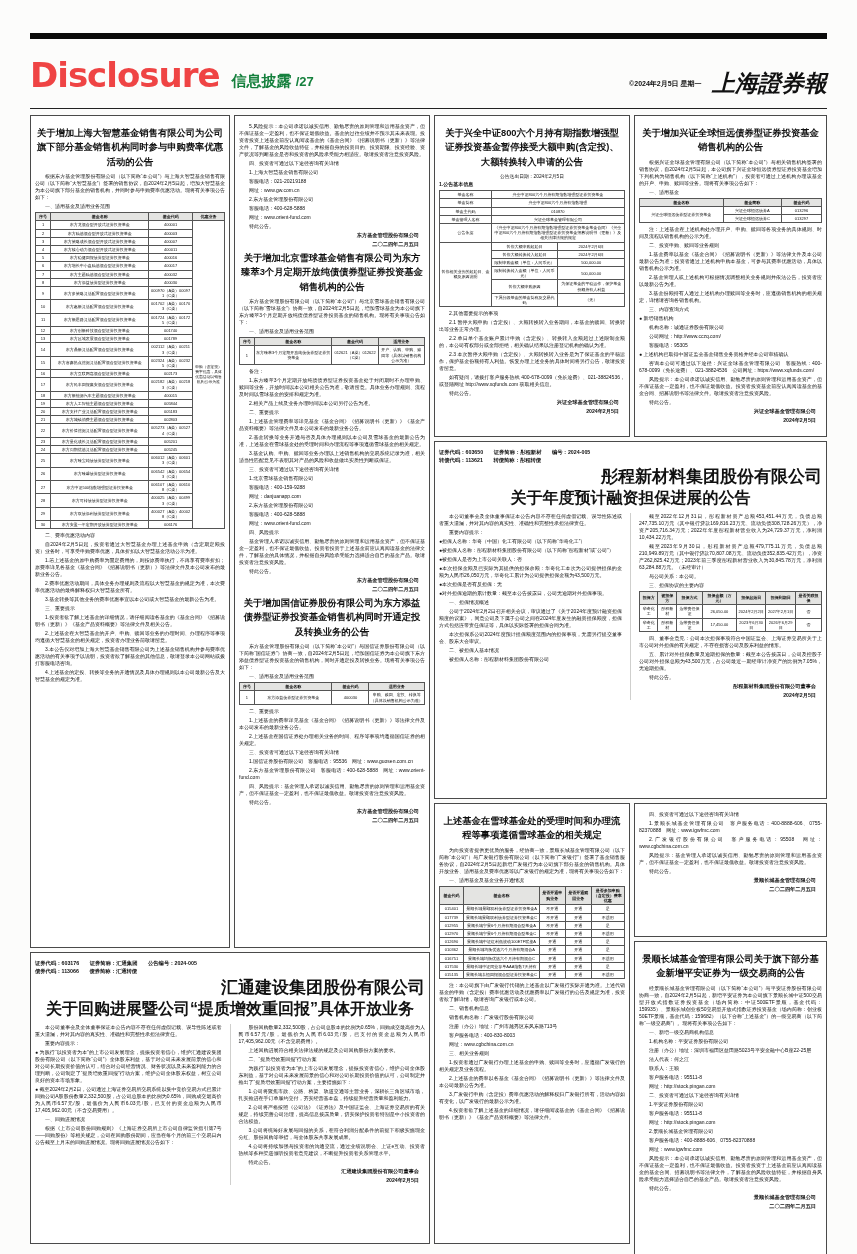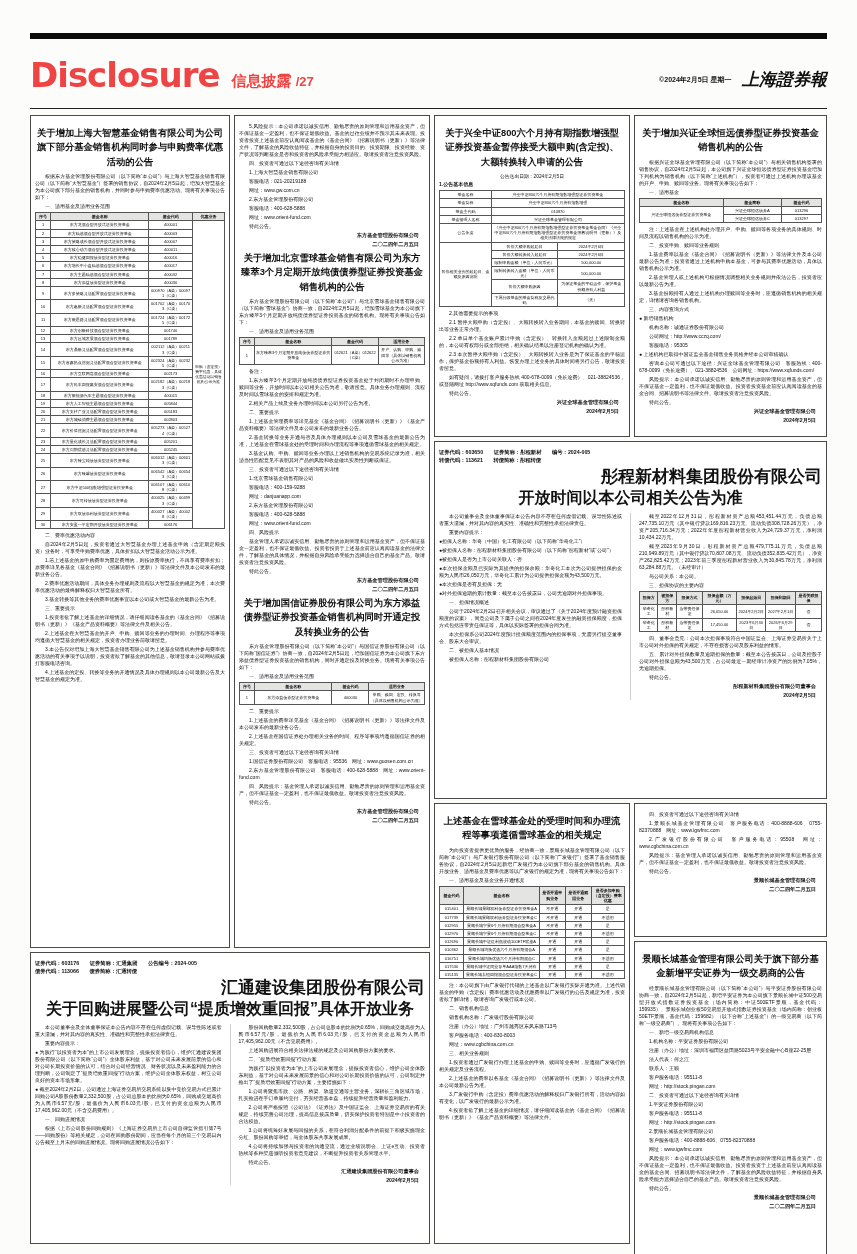--- a/index.html
+++ b/index.html
@@ -3,26 +3,26 @@
 <meta charset="utf-8">
 <style>
   html,body{margin:0;padding:0;background:#efefed;}
   .page{position:relative;width:857px;height:1254px;margin:0 auto;background:#fcfcfb;overflow:hidden;
         font-family:"Liberation Sans","DejaVu Sans",sans-serif;color:#111;}
   
   .topbar{position:absolute;left:30px;top:33px;width:797px;height:6px;background:#0a0a0a;}
   .hdr{position:absolute;left:30px;top:44px;width:797px;height:62px;}
   .brand{font-family:"DejaVu Sans",sans-serif;font-weight:bold;font-size:34px;letter-spacing:-1px;
          color:#ef4444;line-height:62px;float:left;}
-  .section-title{float:left;font-weight:bold;font-size:15px;color:#ef4444;margin:28px 0 0 12px;}
+  .section-title{float:left;font-weight:bold;font-size:15px;color:#15803d;margin:28px 0 0 12px;}
   .pageno{font-weight:bold;font-size:13px;}
   .hdr-right{float:right;margin-top:24px;text-align:right;}
   .pub-date{display:inline-block;font-size:7px;font-weight:bold;vertical-align:middle;margin-right:6px;}
   .masthead{display:inline-block;font-family:"DejaVu Serif","Liberation Serif",serif;font-style:italic;
-            font-weight:bold;font-size:17px;vertical-align:middle;}
+            font-weight:bold;font-size:23px;vertical-align:middle;}
   .hdr-rule{position:absolute;left:30px;top:108px;width:797px;height:1px;background:#222;}
   
   .box{position:absolute;border:1px solid #4a4a4a;background:#fff;overflow:hidden;padding:7px 4px;box-sizing:border-box;}
   .h-big{font-weight:bold;text-align:center;font-size:9.3px;line-height:1.55;margin:3px 2px 4px;}
   .h-co{font-weight:bold;text-align:right;font-size:17px;line-height:1.3;margin:1px 0 0;}
   .h-co2{font-weight:bold;text-align:center;font-size:16px;line-height:1.3;margin:0 0 4px;}
   .meta{font-size:5.3px;font-weight:bold;line-height:1.5;}
   .subdate{text-align:center;font-size:4.8px;margin:0 0 2px;}
   .p{font-size:5px;line-height:1.4;margin:0 0 2px;text-align:justify;text-indent:2em;}
   .p.flush{text-indent:0;}
@@ -463,21 +463,21 @@
         <p class="p">特此公告。</p>
       </div>
     <div class="sig">兴证全球基金管理有限公司</div>
     <div class="sig">2024年2月5日</div>
   </div>
 
   <div class="box" style="left:434px;top:441px;width:393px;height:358px;">
     <div class="meta">证券代码：603650　　证券简称：彤程新材　　编号：2024-005</div>
     <div class="meta">转债代码：113621　　转债简称：彤程转债</div>
     <div class="h-co">彤程新材料集团股份有限公司</div>
-    <div class="h-co2">开放时间以本公司相关公告为准</div>
+    <div class="h-co2">关于年度预计融资担保进展的公告</div>
     <div class="twocol">
       <div class="col">
           <p class="p">本公司董事会及全体董事保证本公告内容不存在任何虚假记载、误导性陈述或者重大遗漏，并对其内容的真实性、准确性和完整性承担法律责任。</p>
           <p class="p">重要内容提示：</p>
           <p class="p flush">●担保人名称：华奇（中国）化工有限公司（以下简称“华奇化工”）</p>
           <p class="p flush">●被担保人名称：彤程新材料集团股份有限公司（以下简称“彤程新材”或“公司”）</p>
           <p class="p flush">●被担保人是否为上市公司关联人：否</p>
           <p class="p flush">●本次担保金额及已实际为其提供的担保余额：华奇化工本次为公司提供担保的金额为人民币26,050万元，华奇化工累计为公司提供担保金额为43,500万元。</p>
           <p class="p flush">●本次担保是否有反担保：无</p>
           <p class="p flush">●对外担保逾期的累计数量：截至本公告披露日，公司无逾期对外担保事项。</p>

